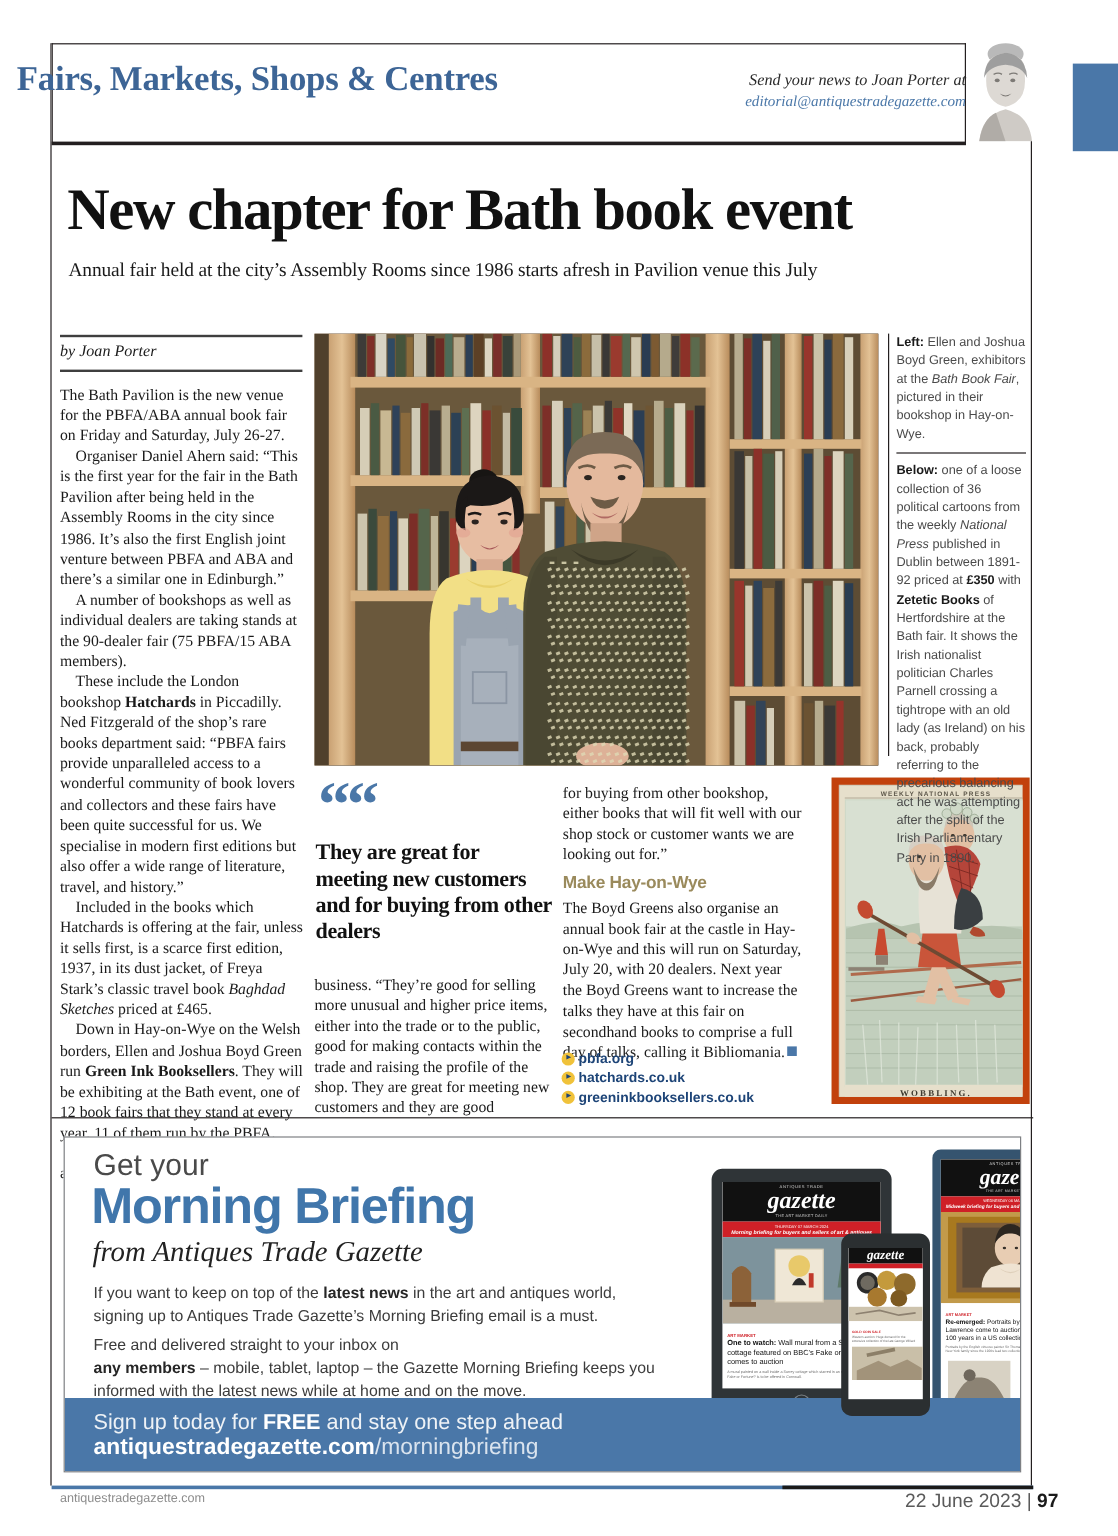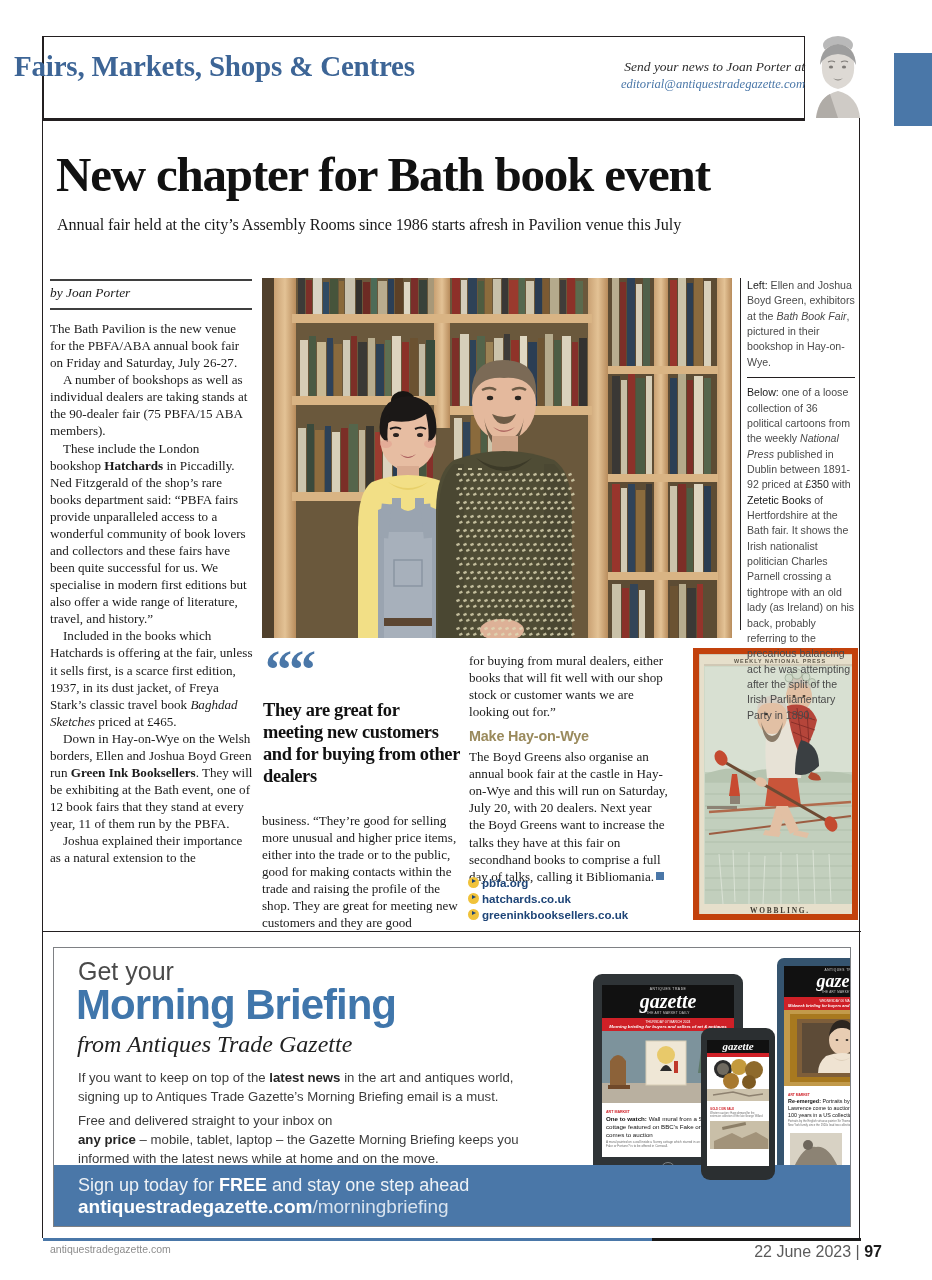--- a/index.html
+++ b/index.html
@@ -57,21 +57,21 @@
   .links .lnk{display:flex;align-items:center;gap:3px;height:16px;}
   .play{width:11px;height:11px;border-radius:50%;background:#f0c23a;position:relative;flex:0 0 auto;}
   .play:after{content:"";position:absolute;left:4px;top:2.8px;border-left:4.2px solid #1d4477;border-top:2.6px solid transparent;border-bottom:2.6px solid transparent;}
 
   
   .photo{position:absolute;left:262px;top:278px;width:470px;height:360px;overflow:hidden;background:#6b5438;}
   .cartoon{position:absolute;left:693px;top:648px;width:165px;height:272px;overflow:hidden;background:#d9d2bd;border:6px solid #c2410c;box-sizing:border-box;}
 
   
   .rail{position:absolute;left:747px;top:278px;width:108px;font-family:"Liberation Sans",sans-serif;font-size:10.6px;line-height:1.45;color:#4a4a4a;}
-  .rail b{color:#1a1a1a;font-weight:400;}
+  .rail b{color:#1a1a1a;font-weight:700;}
   .rail i{}
   .rail .divider{height:1px;background:#231f20;margin:7px 0 7px 0;}
   .rail-left-rule{position:absolute;left:740px;top:278px;width:1px;height:352px;background:#231f20;}
 
   
   .ad-rule{position:absolute;left:43px;top:931px;width:818px;height:1px;background:#231f20;}
 
   
   .ad{position:absolute;left:53px;top:947px;width:798px;height:280px;border:1px solid #7e8084;box-sizing:border-box;background:#fff;overflow:hidden;}
   .ad-get{position:absolute;left:24px;top:11px;font-family:"Liberation Sans",sans-serif;font-size:25px;color:#4a4a4a;line-height:1;}
@@ -151,20 +151,21 @@
 
   <div class="headline">New chapter for Bath book event</div>
   <div class="standfirst">Annual fair held at the city’s Assembly Rooms since 1986 starts afresh in Pavilion venue this July</div>
 
   <div class="byline-top"></div>
   <div class="byline">by Joan Porter</div>
   <div class="byline-bot"></div>
 
   <div class="col col1" id="col1">
       <p class="noind">The Bath Pavilion is the new venue for the PBFA/ABA annual book fair on Friday and Saturday, July 26-27.</p>
+      <p>Organiser Daniel Ahern said: “This is the first year for the fair in the Bath Pavilion after being held in the Assembly Rooms in the city since 1986. It’s also the first English joint venture between PBFA and ABA and there’s a similar one in Edinburgh.”</p>
       <p>A number of bookshops as well as individual dealers are taking stands at the 90-dealer fair (75 PBFA/15 ABA members).</p>
       <p>These include the London bookshop <b>Hatchards</b> in Piccadilly. Ned Fitzgerald of the shop’s rare books department said: “PBFA fairs provide unparalleled access to a wonderful community of book lovers and collectors and these fairs have been quite successful for us. We specialise in modern first editions but also offer a wide range of literature, travel, and history.”</p>
       <p>Included in the books which Hatchards is offering at the fair, unless it sells first, is a scarce first edition, 1937, in its dust jacket, of Freya Stark’s classic travel book <i>Baghdad Sketches</i> priced at £465.</p>
       <p>Down in Hay-on-Wye on the Welsh borders, Ellen and Joshua Boyd Green run <b>Green Ink Booksellers</b>. They will be exhibiting at the Bath event, one of 12 book fairs that they stand at every year, 11 of them run by the PBFA.</p>
       <p>Joshua explained their importance as a natural extension to the</p>
     </div>
 
   <div class="photo">
     <svg width="470" height="360" viewBox="0 0 470 360" preserveAspectRatio="none">
       <defs>
@@ -817,21 +818,21 @@
   </div>
 
   <div class="pq-marks">““</div>
   <div class="pullquote">They are great for meeting new customers and for buying from other dealers</div>
 
   <div class="col col2" id="col2">
       <p class="noind">business. “They’re good for selling more unusual and higher price items, either into the trade or to the public, good for making contacts within the trade and raising the profile of the shop. They are great for meeting new customers and they are good</p>
     </div>
 
   <div class="col col3" id="col3">
-      <p class="noind">for buying from mural dealers, either books that will fit well with our shop stock or customer wants we are looking out for.”</p>
+      <p class="noind">for buying from other bookshop, either books that will fit well with our shop stock or customer wants we are looking out for.”</p>
       <div class="subhead">Make Hay-on-Wye</div>
       <p class="noind">The Boyd Greens also organise an annual book fair at the castle in Hay-on-Wye and this will run on Saturday, July 20, with 20 dealers. Next year the Boyd Greens want to increase the talks they have at this fair on secondhand books to comprise a full day of talks, calling it Bibliomania.<span class="endmark"></span></p>
     </div>
 
   <div class="links" id="links">
       <div class="lnk">
         <span class="play"></span>
         <span>pbfa.org</span>
       </div>
       <div class="lnk">
@@ -954,21 +955,21 @@
   <div class="ad-rule"></div>
 
   <div class="ad">
     <div class="ad-get">Get your</div>
     <div class="ad-mb">Morning Briefing</div>
     <div class="ad-from">from Antiques Trade Gazette</div>
     <div class="ad-p1">
       <span>If you want to keep on top of the </span><b>latest news</b><span> in the art and antiques world, signing up to Antiques Trade Gazette’s Morning Briefing email is a must.</span>
     </div>
     <div class="ad-p2">
-      <span>Free and delivered straight to your inbox on</span><br><b>any price</b><span> – mobile, tablet, laptop – the Gazette Morning Briefing keeps you informed with the latest news while at home and on the move.</span>
+      <span>Free and delivered straight to your inbox on</span><br><b>any members</b><span> – mobile, tablet, laptop – the Gazette Morning Briefing keeps you informed with the latest news while at home and on the move.</span>
     </div>
 
     <div class="dev tablet">
       <div class="tablet-scr">
         <div class="gz-mast">
           <div class="gz-top" style="font-size:3.4px">ANTIQUES TRADE</div>
           <div class="gz-word" style="font-size:20px">gazette</div>
           <div class="gz-sub" style="font-size:3.2px">THE ART MARKET DAILY</div>
         </div>
         <div class="gz-red">

